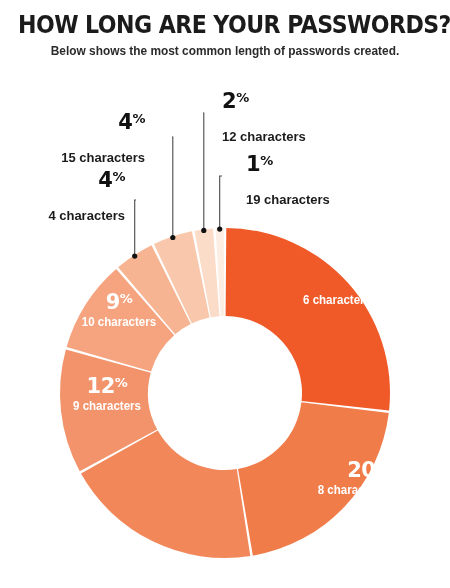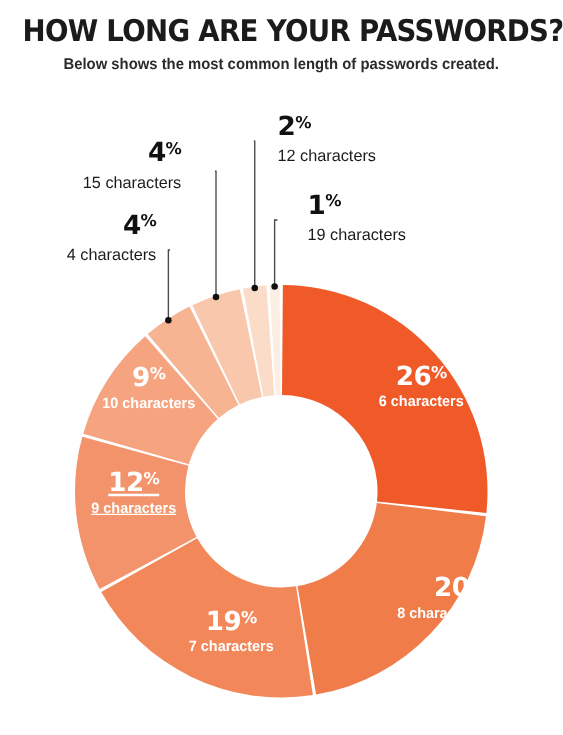--- a/index.html
+++ b/index.html
@@ -77,23 +77,23 @@
     font-family: "DejaVu Sans", sans-serif;
     font-size: 21px;
     font-weight: bold;
     line-height: 1;
     letter-spacing: -0.5px;
   }
   .callout .pct .sym { font-size: 13px; vertical-align: 6px; }
   .callout .cap {
     font-family: "Liberation Sans", sans-serif;
     font-size: 13px;
-    font-weight: normal;
+    font-weight: bold;
     line-height: 1.25;
-    margin-top: 5px;
+    margin-top: 17px;
     color: #1b1b1b;
   }
   .callout.right-al { text-align: right; }
   .callout.left-al  { text-align: left; }
 </style>
 </head>
 <body>
 
 <div id="page">
 
@@ -121,35 +121,30 @@
           <path d="M 172 137 L 172.8 137 L 172.8 237.5" fill="none" stroke="#4a4a4a" stroke-width="1.1"></path>
           <circle cx="172.8" cy="237.5" r="2.6" fill="#111111"></circle>
           <path d="M 203 113 L 203.8 113 L 203.8 230.4" fill="none" stroke="#4a4a4a" stroke-width="1.1"></path>
           <circle cx="203.8" cy="230.4" r="2.6" fill="#111111"></circle>
           <path d="M 222 176 L 219.7 176 L 219.7 229.1" fill="none" stroke="#4a4a4a" stroke-width="1.1"></path>
           <circle cx="219.7" cy="229.1" r="2.6" fill="#111111"></circle>
         </g>
     </svg>
 
     <div class="slice-label" id="lbl0" style="left:278px; top:291px; width:118px;">
-      <div class="pct">26<span class="sym">%</span></div>
       <div class="cap">6 characters</div>
     </div>
 
     <div class="slice-label" id="lbl1" style="left:270px; top:460px; width:118px;text-align:right;">
       <div class="pct">20<span class="sym">%</span></div>
       <div class="cap">8 characters</div>
     </div>
 
-    <div class="slice-label" id="lbl2" style="left:126px; top:487px; width:118px;">
-      <div class="pct">19<span class="sym">%</span></div>
-      <div class="cap">7 characters</div>
-    </div>
 
-    <div class="slice-label" id="lbl3" style="left:48px; top:376px; width:118px;text-decoration:underline;">
+    <div class="slice-label" id="lbl3" style="left:48px; top:376px; width:118px;">
       <div class="pct">12<span class="sym">%</span></div>
       <div class="cap">9 characters</div>
     </div>
 
     <div class="slice-label" id="lbl4" style="left:60px; top:292px; width:118px;">
       <div class="pct">9<span class="sym">%</span></div>
       <div class="cap">10 characters</div>
     </div>
 
     <div class="callout right-al" id="cal5" style="left:0px; top:170px; width:125px;">

